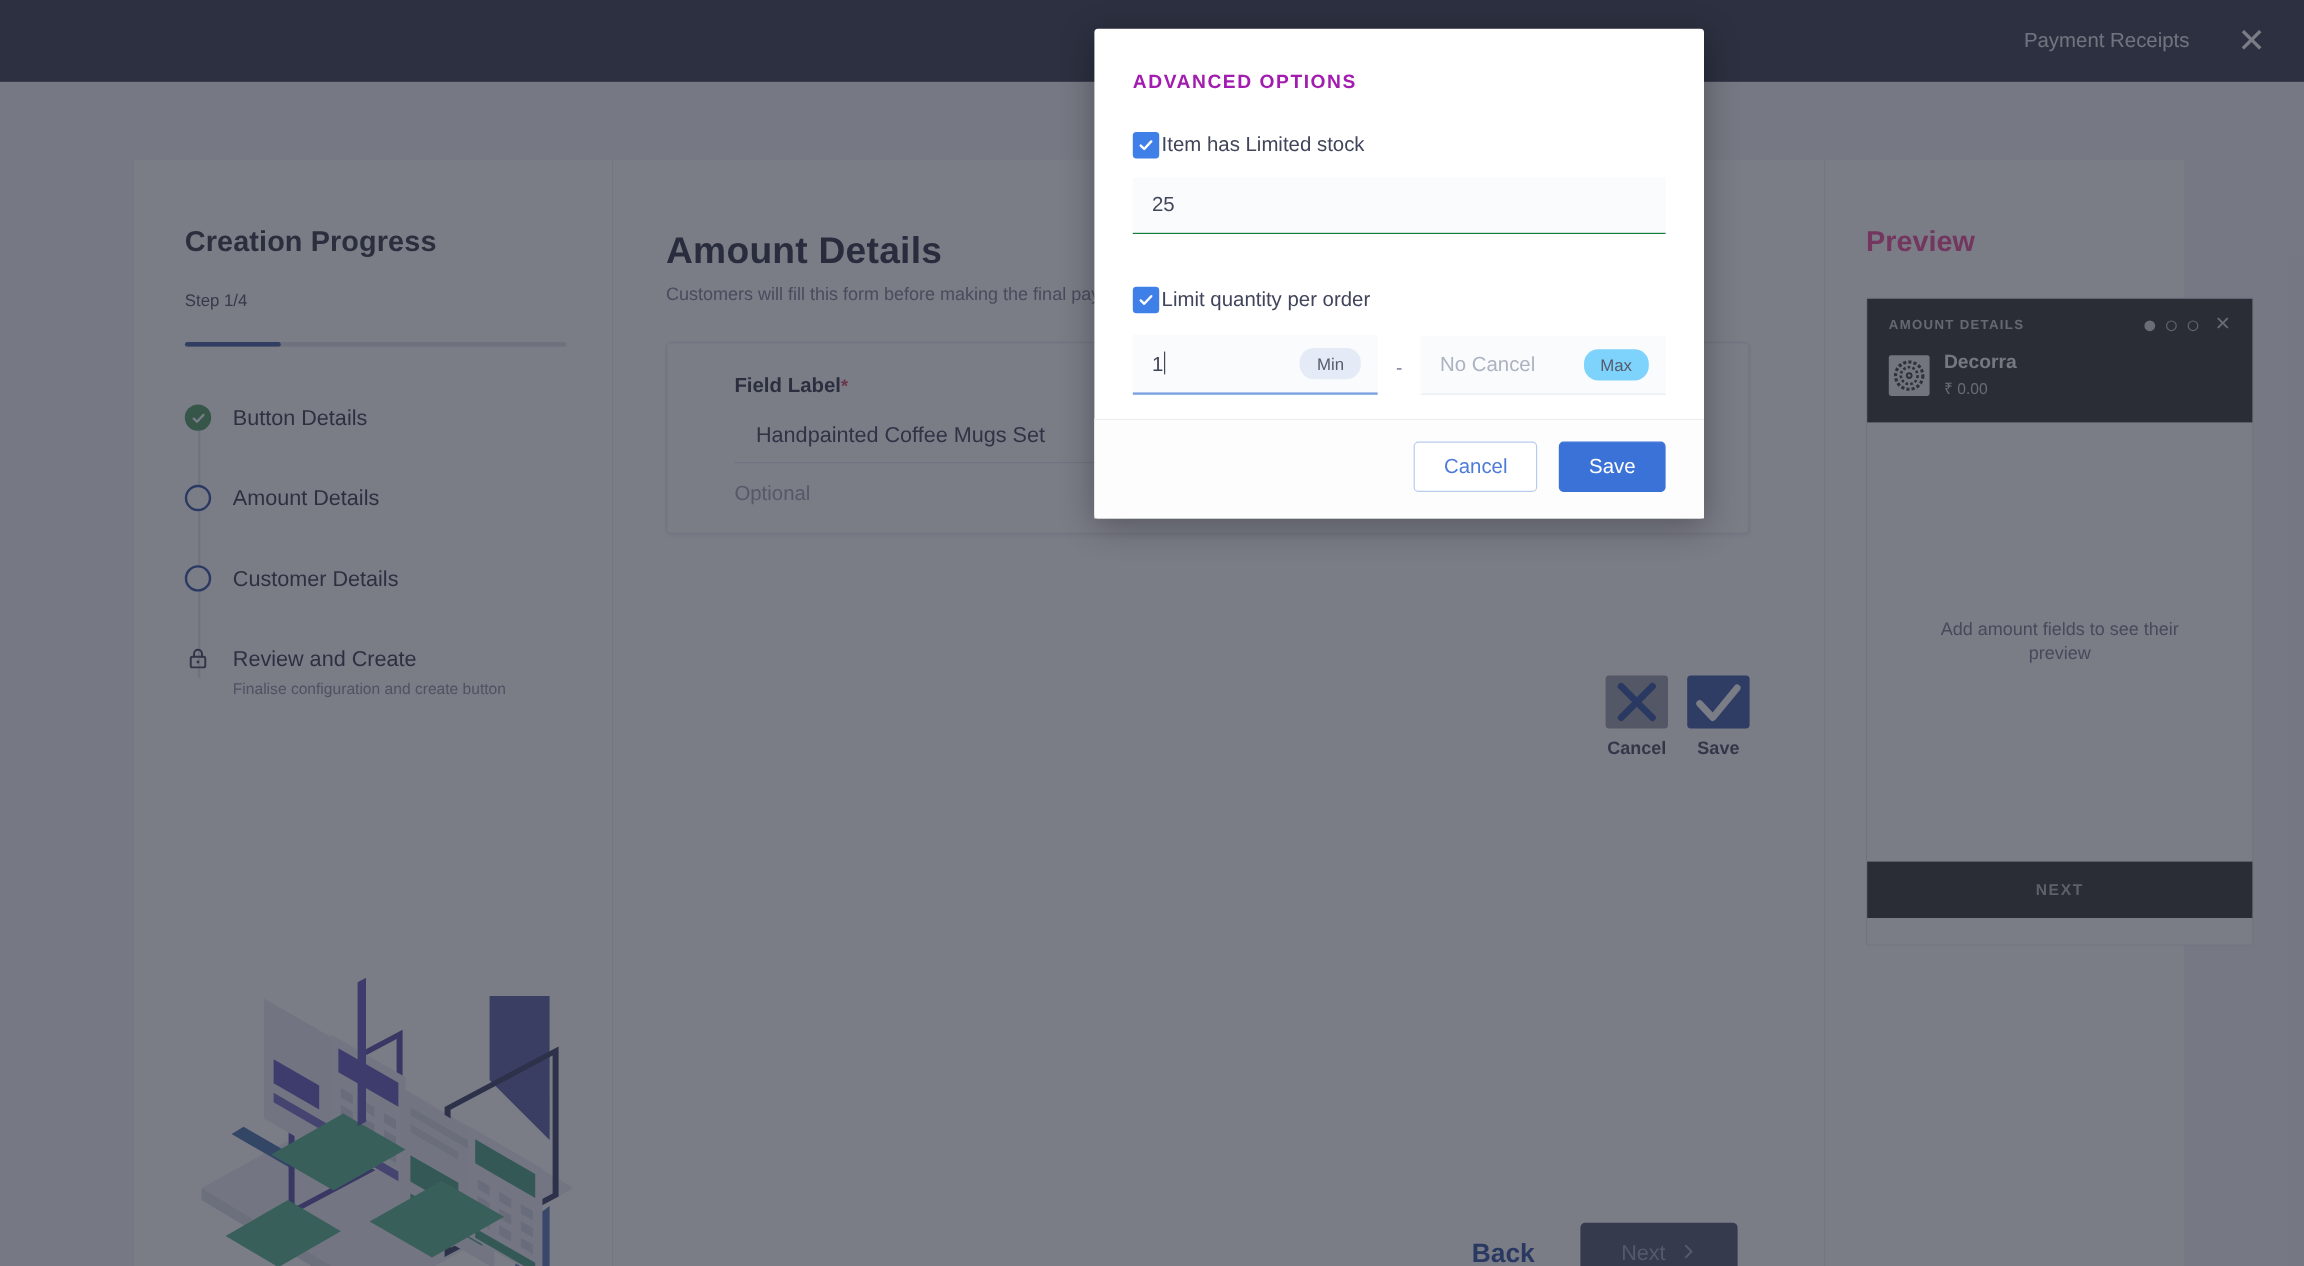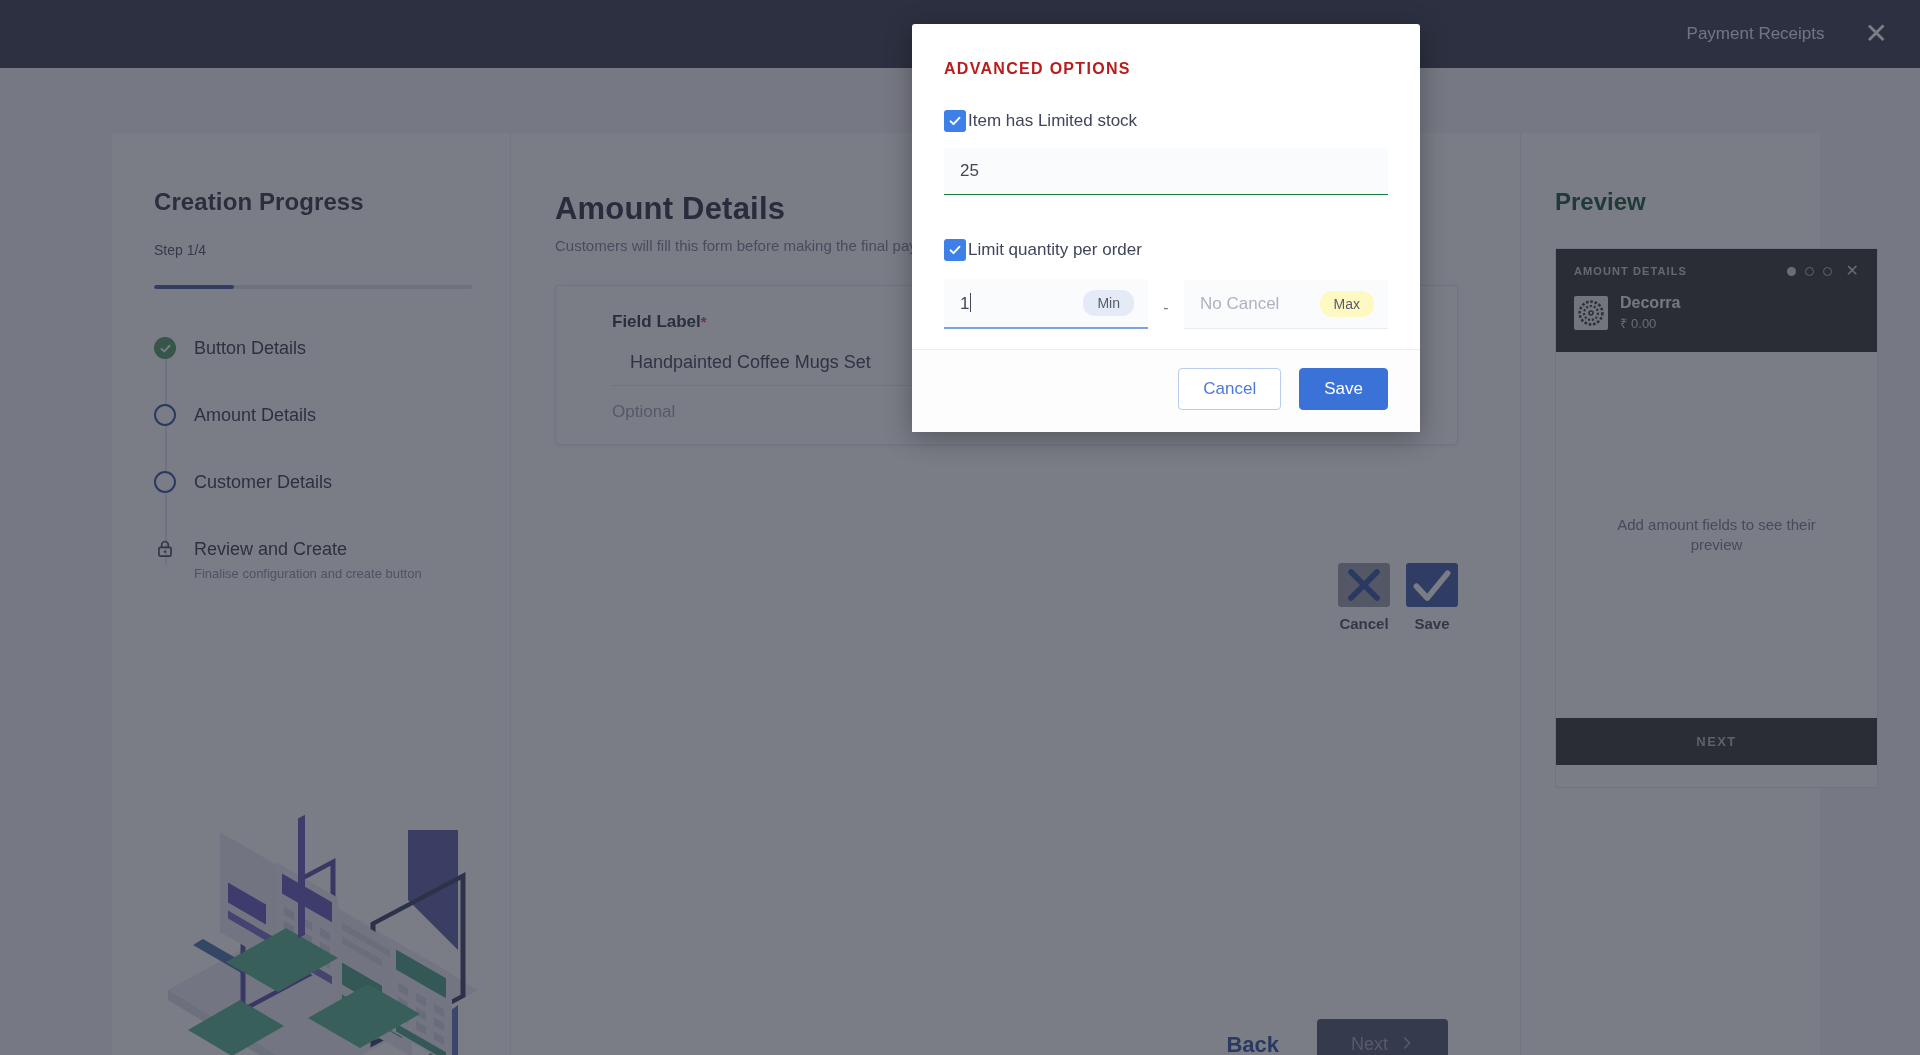--- a/index.html
+++ b/index.html
@@ -156,21 +156,21 @@
     font-size: 18px; padding: 15px 34px; border-radius: 4px;
     display: flex; align-items: center; gap: 12px; cursor: pointer;
   }
 
   
   .preview-col {
     width: 396px; padding: 55px 34px 0 34px;
     border-left: 1px solid #eceef2;
   }
   .preview-title {
-    font-size: 24px; font-weight: 600; color: #14532d; margin-bottom: 32px;
+    font-size: 24px; font-weight: 600; color: #ec4899; margin-bottom: 32px;
   }
   .preview-phone {
     width: 323px; height: 540px; background: #ffffff;
     border: 1px solid #e7e9ef; border-radius: 2px;
     display: flex; flex-direction: column;
   }
   .preview-head {
     background: #2d2d2d; padding: 14px 18px 20px 18px;
   }
   .preview-head-top {
@@ -212,21 +212,21 @@
   
   .modal {
     position: absolute; z-index: 50;
     top: 24px; left: 912px; width: 508px;
     background: #ffffff;
     border-radius: 3px;
     box-shadow: 0 6px 28px rgba(0,0,0,.30);
   }
   .modal-body { padding: 36px 32px 20px 32px; }
   .modal-title {
-    font-size: 16px; font-weight: bold; color: #b91c1c;
+    font-size: 16px; font-weight: bold; color: #a21caf;
     letter-spacing: 1.3px; margin-bottom: 32px;
   }
   .check-row { display: flex; align-items: center; gap: 2px; }
   .cbox {
     width: 22px; height: 22px; border-radius: 3px; background: #3f7fe8;
     display: flex; align-items: center; justify-content: center; flex: 0 0 22px;
     cursor: pointer;
   }
   .cbox svg { width: 14px; height: 14px; }
   .check-label { font-size: 17px; color: #40455a; }
@@ -250,21 +250,21 @@
   .range-val .caret {
     display: inline-block; width: 1px; height: 19px;
     background: #41465a; vertical-align: -3px; margin-left: 1px;
   }
   .range-val.placeholder { color: #adb2c0; }
   .pill {
     font-size: 14px; padding: 5px 14px; border-radius: 12px;
     color: #565b6d;
   }
   .pill.min { background: #e4eaf6; }
-  .pill.max { background: #fef9c3; }
+  .pill.max { background: #7dd3fc; }
   .range-dash {
     width: 36px; text-align: center; color: #7b8093; font-size: 16px;
     padding-bottom: 12px;
   }
   .modal-footer {
     border-top: 1px solid #ededf1;
     padding: 18px 32px 22px 32px;
     display: flex; justify-content: flex-end; gap: 18px;
     background: #fdfdfe;
   }

